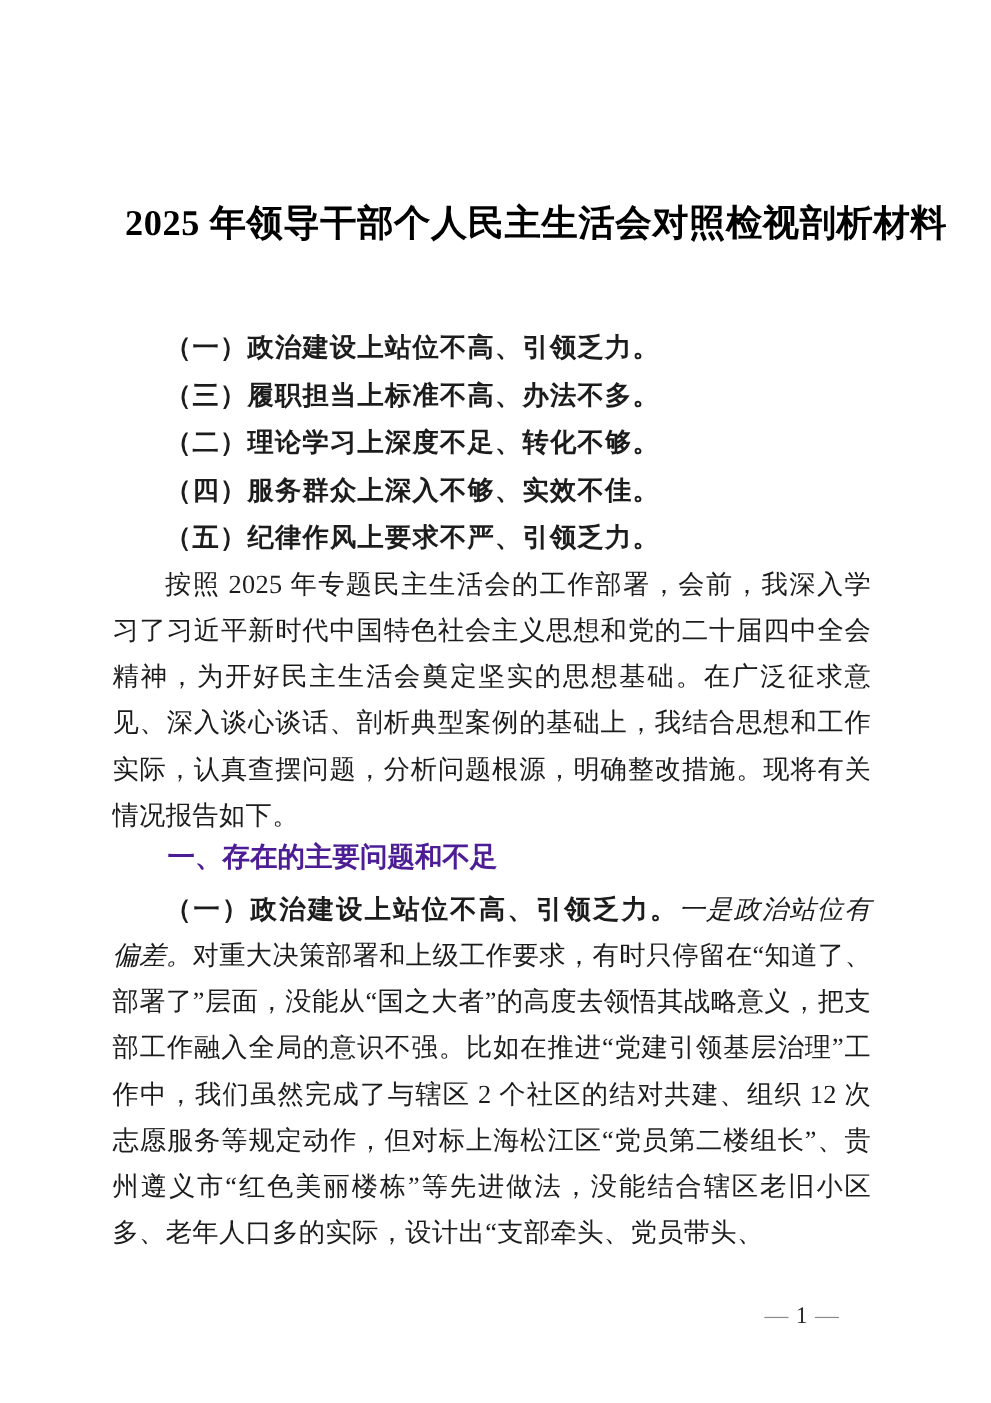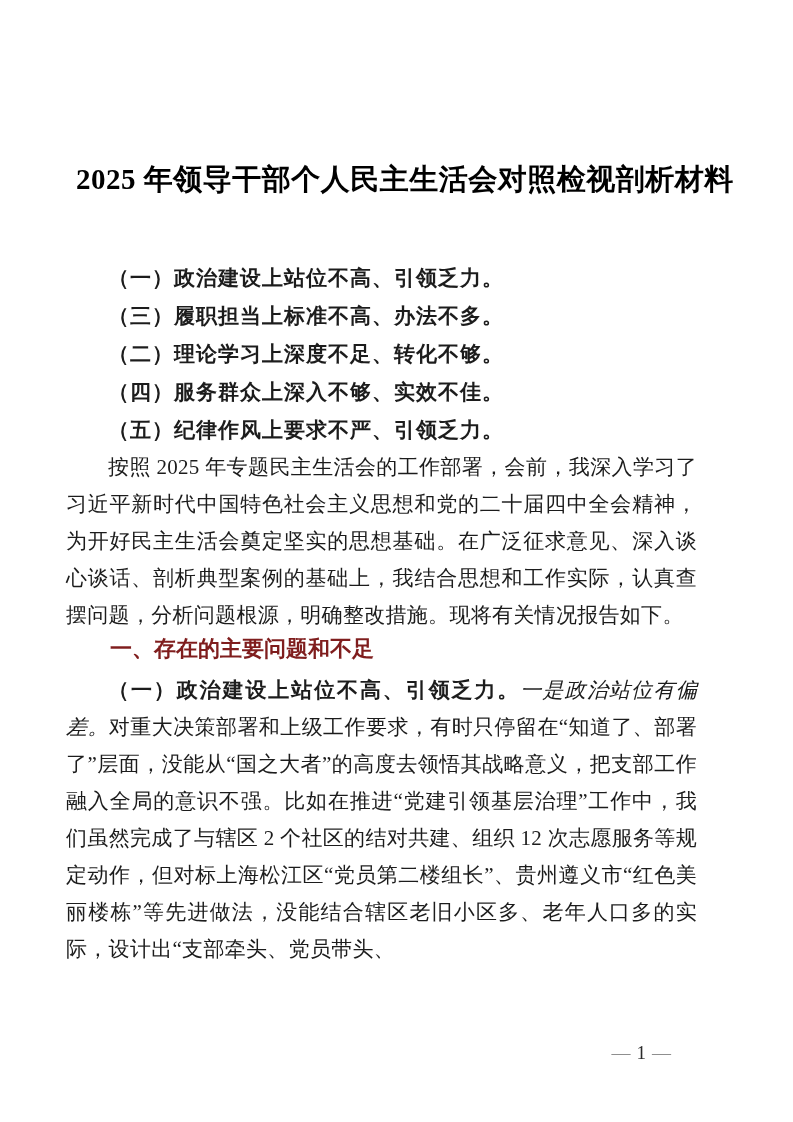--- a/index.html
+++ b/index.html
@@ -6,21 +6,21 @@
     margin: 0;
     padding: 0;
     background: #ffffff;
   }
   .page {
     position: relative;
     width: 793px;
     height: 1122px;
     background: #ffffff;
     box-sizing: border-box;
-    padding: 0 96px 0 66px;
+    padding: 0 96px 0 90px;
     overflow: hidden;
     font-family: "Liberation Serif", "DejaVu Serif", serif;
     color: #1c1c1c;
   }
   .doc-title {
     margin: 158px 0 0 10px;
     font-size: 29px;
     line-height: 42px;
     font-weight: bold;
     color: #000000;
@@ -48,21 +48,21 @@
   }
   .indent { text-indent: 2em; }
   .no-indent { text-indent: 0; }
   .section-heading {
     margin: 0 0 8px 0;
     font-size: 22px;
     line-height: 30px;
     font-weight: bold;
     text-indent: 2em;
     font-family: "Liberation Sans", "DejaVu Sans", sans-serif;
-    color: #7f1d1d;
+    color: #4c1d95;
   }
   .lead {
     font-weight: bold;
     letter-spacing: 1px;
   }
   .emph {
     font-style: italic;
   }
   .page-footer {
     position: absolute;

